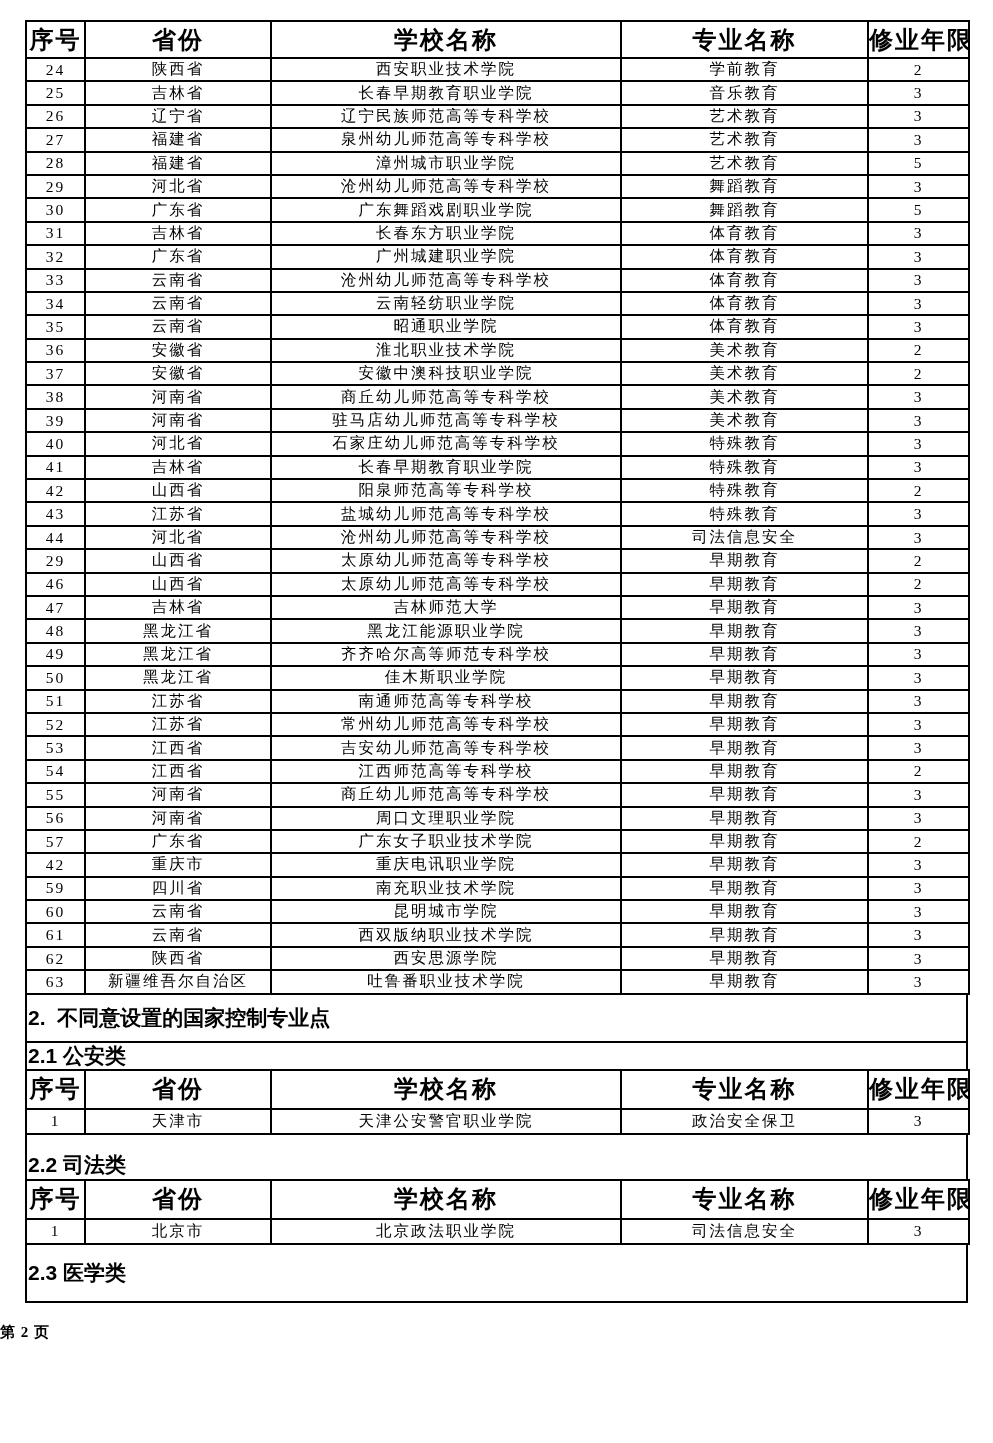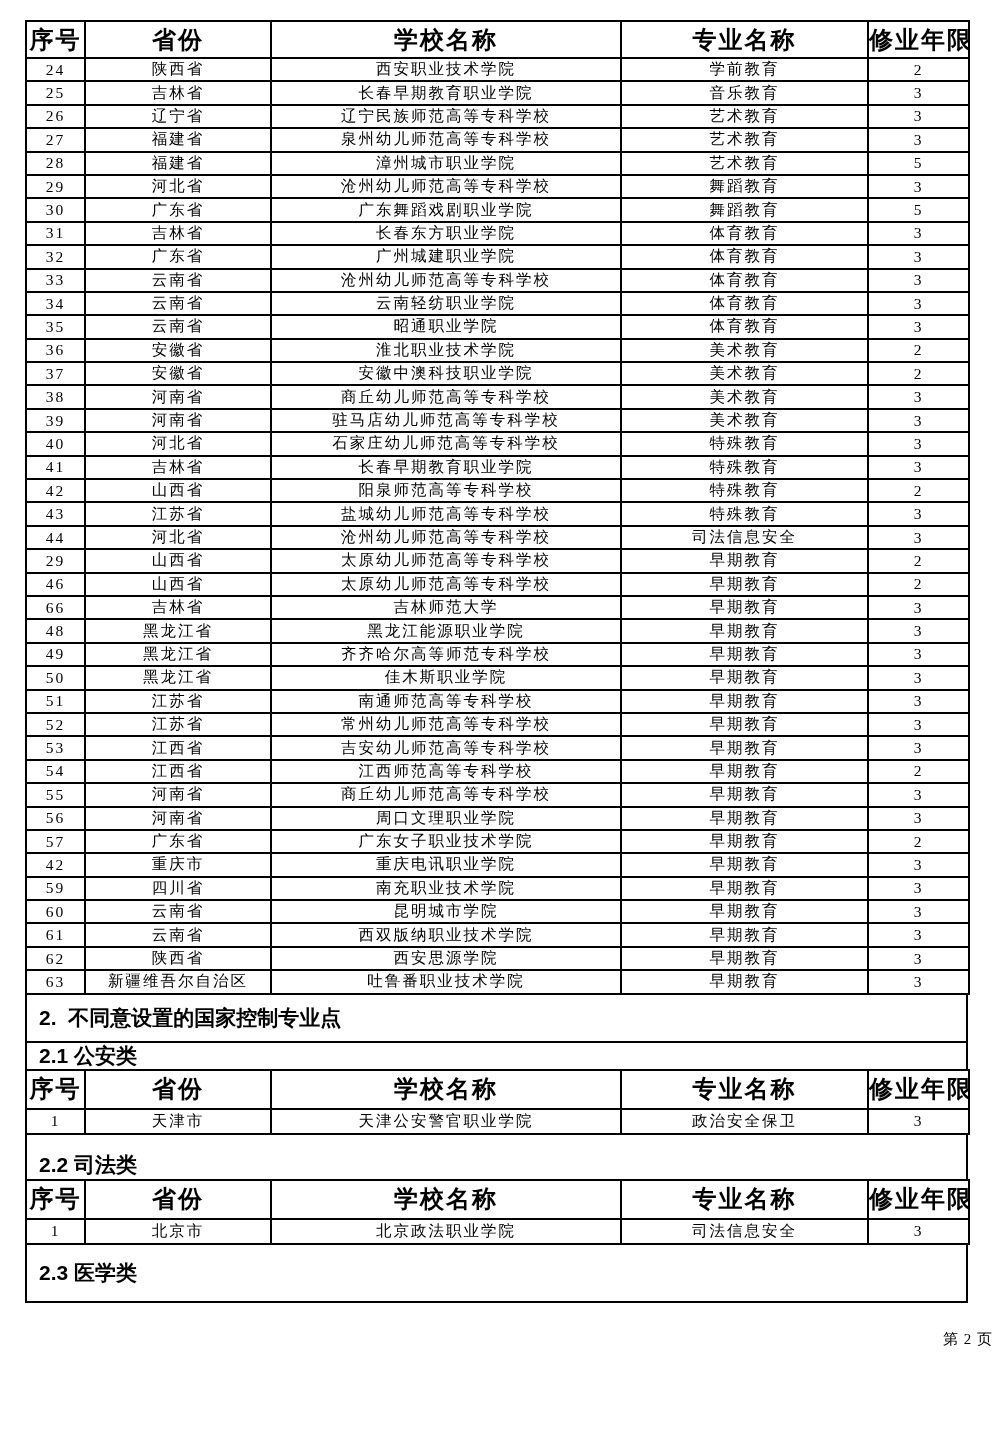--- a/index.html
+++ b/index.html
@@ -41,36 +41,37 @@
   .main th { height: 37px; }
   .main td { height: 23.4px; }
   .sub { margin-top: -2px; }
   .sub th { height: 39px; }
   .sub td { height: 25px; }
   .section {
     margin-top: -2px;
     border: 2px solid #000;
     display: flex;
     align-items: center;
-    padding-left: 12px;
+    padding-left: 1px;
     font-family: "Liberation Sans", "DejaVu Sans", sans-serif;
     font-weight: bold;
     font-size: 21px;
     white-space: pre;
   }
   .section.s2  { height: 50px; }
   .section.s21 { height: 30px; }
   .section.s22 { height: 48px; align-items: flex-end; }
   .section.s23 { height: 60px; }
   .footer {
     width: 993px;
-    text-align: right;
-    margin-top: 27px;
+    text-align: left;
+    margin-top: 20px;
     font-size: 15px;
     letter-spacing: 1px;
+    font-weight: bold;
   }
 </style>
 </head>
 <body>
 
 <div class="sheet">
 
   <table class="tbl main">
     <colgroup>
       <col style="width:59px">
@@ -268,21 +269,21 @@
 
         <tr>
           <td>46</td>
           <td>山西省</td>
           <td>太原幼儿师范高等专科学校</td>
           <td>早期教育</td>
           <td>2</td>
         </tr>
 
         <tr>
-          <td>66</td>
+          <td>47</td>
           <td>吉林省</td>
           <td>吉林师范大学</td>
           <td>早期教育</td>
           <td>3</td>
         </tr>
 
         <tr>
           <td>48</td>
           <td>黑龙江省</td>
           <td>黑龙江能源职业学院</td>

